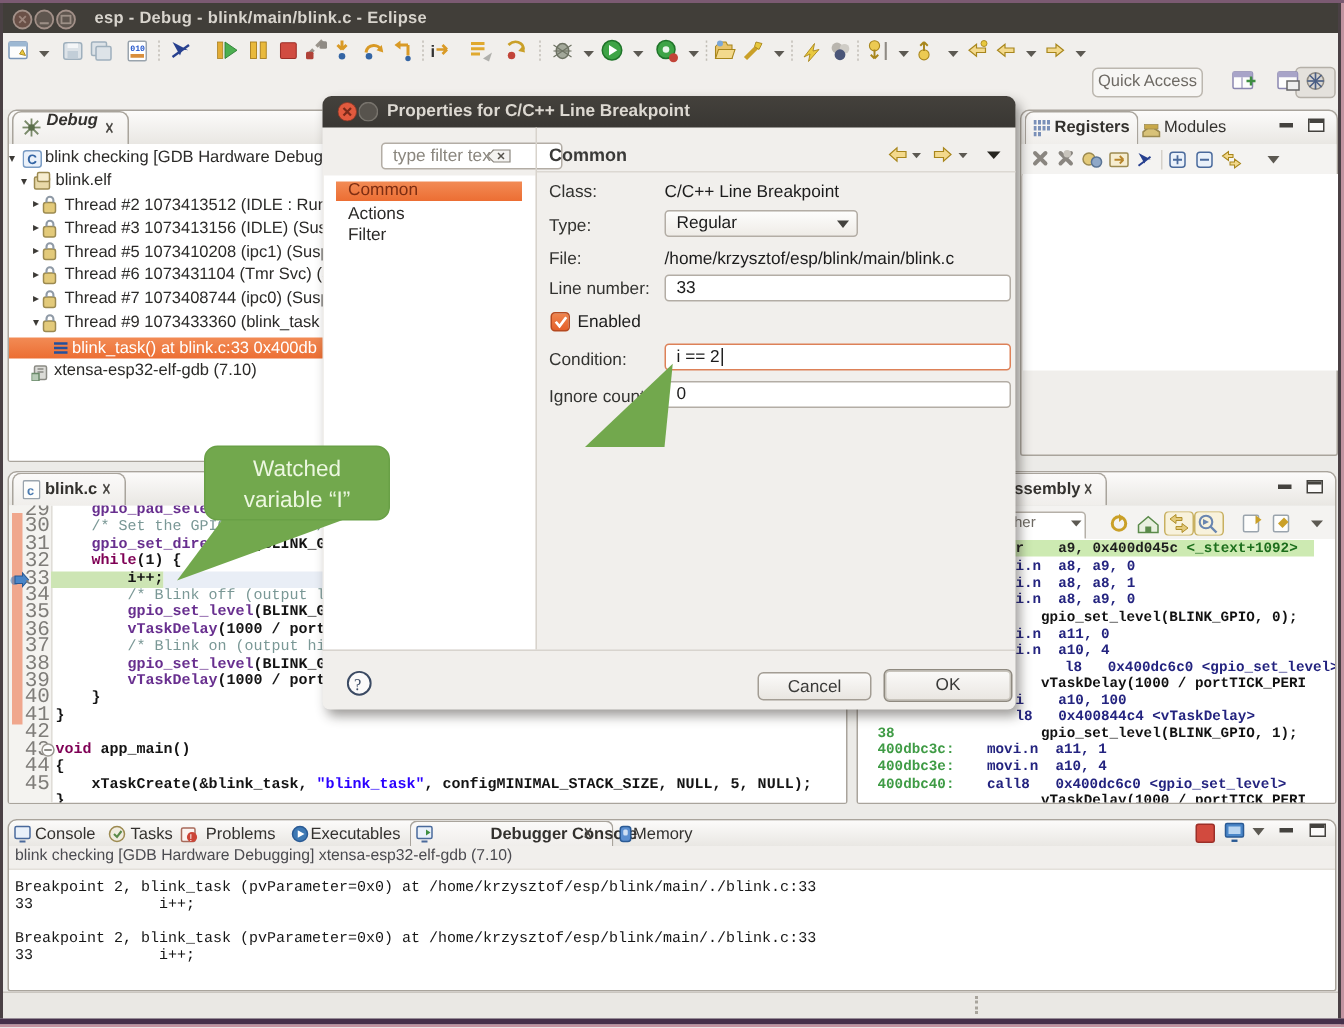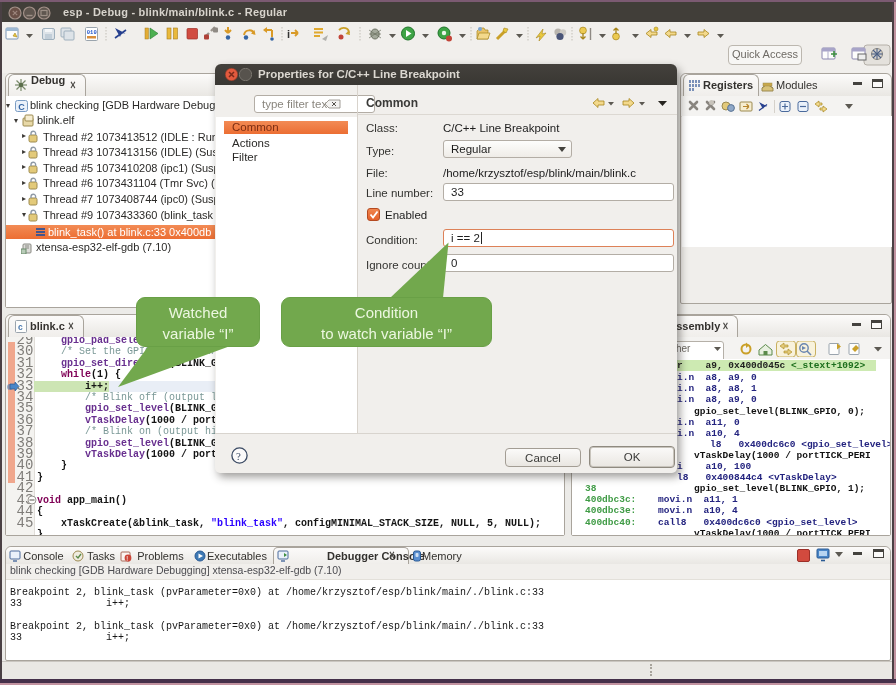--- a/index.html
+++ b/index.html
@@ -46,21 +46,21 @@
 <div class="abs" id="topline"></div>
 <div class="abs" id="titlebar"></div>
 <svg class="abs" style="left:8px;top:6px" width="46" height="14" viewBox="0 0 46 14">
 <circle cx="7" cy="7" r="6" fill="#6a5047" stroke="#a29088" stroke-width="1.2"></circle>
 <path d="M4.8 4.8l4.4 4.4m0-4.4L4.8 9.2" stroke="#9c857c" stroke-width="1.2"></path>
 <circle cx="21.5" cy="7" r="6" fill="#5f564f" stroke="#a29088" stroke-width="1.2"></circle>
 <line x1="18.5" y1="9.5" x2="24.5" y2="9.5" stroke="#9c8f86" stroke-width="1.4"></line>
 <circle cx="36" cy="7" r="6" fill="#5f564f" stroke="#a29088" stroke-width="1.2"></circle>
 <rect x="33" y="4.5" width="6" height="5" fill="none" stroke="#9c8f86" stroke-width="1.2"></rect>
 </svg>
-<div class="abs" id="title-text">esp - Debug - blink/main/blink.c - Regular</div>
+<div class="abs" id="title-text">esp - Debug - blink/main/blink.c - Eclipse</div>
 <div class="abs" id="toolbar"></div>
 <div class="abs" id="qa">Quick Access</div>
 <svg class="abs" style="left:0;top:22px" width="896" height="28" viewBox="0 0 896 28">
 <g>
 
 <rect x="6" y="6" width="12" height="11" rx="1" fill="#fdfdfc" stroke="#7a96b8" stroke-width="1"></rect>
 <rect x="6" y="6" width="12" height="3" fill="#9db8d2"></rect>
 <path d="M15 11l2 4-4-1z" fill="#e8c83e" stroke="#a8861c" stroke-width=".6"></path>
 <path d="M26 12h7l-3.5 4z" fill="#5c5952"></path>
 
@@ -190,21 +190,21 @@
  <div class="tab-sel" style="left:2px;width:78px;"></div>
  <svg class="abs" style="left:8px;top:4px" width="14" height="14" viewBox="0 0 14 14">
   <g stroke="#7a8a6a" stroke-width="1.2">
           <line x1="7" y1="1" x2="7" y2="13"></line>
           <line x1="1" y1="7" x2="13" y2="7"></line>
           <line x1="2.5" y1="2.5" x2="11.5" y2="11.5"></line>
           <line x1="2.5" y1="11.5" x2="11.5" y2="2.5"></line>
         </g>
   <circle cx="7" cy="7" r="2.2" fill="#5a6e4a"></circle>
       </svg>
- <div class="abs tabtxt" style="left:25px;top:0;">Debug</div>
+ <div class="abs tabtxt" style="left:25px;top:0;font-style:italic;">Debug</div>
  <div class="abs" style="left:64px;top:4.5px;font-size:11px;font-weight:bold;color:#4a4844;">☓</div>
  <div class="abs" style="left:0;top:22px;right:0;bottom:0;background:#fff;overflow:hidden;font-size:11px;color:#2b2a28;">
    <div class="abs" style="left:0.0px;top:4.5px;color:#3c3a36;font-size:8px;">▾</div>
    <svg class="abs" style="left:9.0px;top:4px" width="13" height="12">
           <rect x="0.5" y="0.5" width="12" height="11" rx="2" fill="#eaf1fa" stroke="#7a9cc4"></rect>
           <text x="3.2" y="9.5" font-size="9" font-weight="bold" fill="#3465a4" font-family="Liberation Sans">C</text>
         </svg>
    <div class="abs" style="left:24.0px;top:3px;">blink checking [GDB Hardware Debug</div>
    <div class="abs" style="left:8.0px;top:19.5px;color:#3c3a36;font-size:8px;">▾</div>
    <svg class="abs" style="left:16.0px;top:18px" width="13" height="13">
@@ -553,15 +553,14 @@
       </svg>
  <div class="abs btn" style="left:290px;top:384px;width:76px;height:19px;line-height:18px;">Cancel</div>
  <div class="abs btn" style="left:374px;top:382px;width:86px;height:22px;line-height:21px;border-color:#8f8a80;box-shadow:0 0 0 1px #c8c4bc inset;">OK</div>
 </div>
 
 <svg class="abs" style="left:100px;top:230px;" width="420" height="170" viewBox="0 0 420 170">
  <path d="M50 114 L133 115 L18 157 Z" fill="#72a84d"></path>
  <path d="M290 68 L343 68 L348.5 12.5 Z" fill="#72a84d"></path>
 </svg>
 <div class="abs co" style="left:136px;top:297px;width:124px;height:50px;">Watched<br>variable “I”</div>
-<div class="abs co" style="left:281px;top:297px;width:211px;height:50px;">Condition<br>to watch variable “I”</div>
 
 </div>
 
 </body></html>

